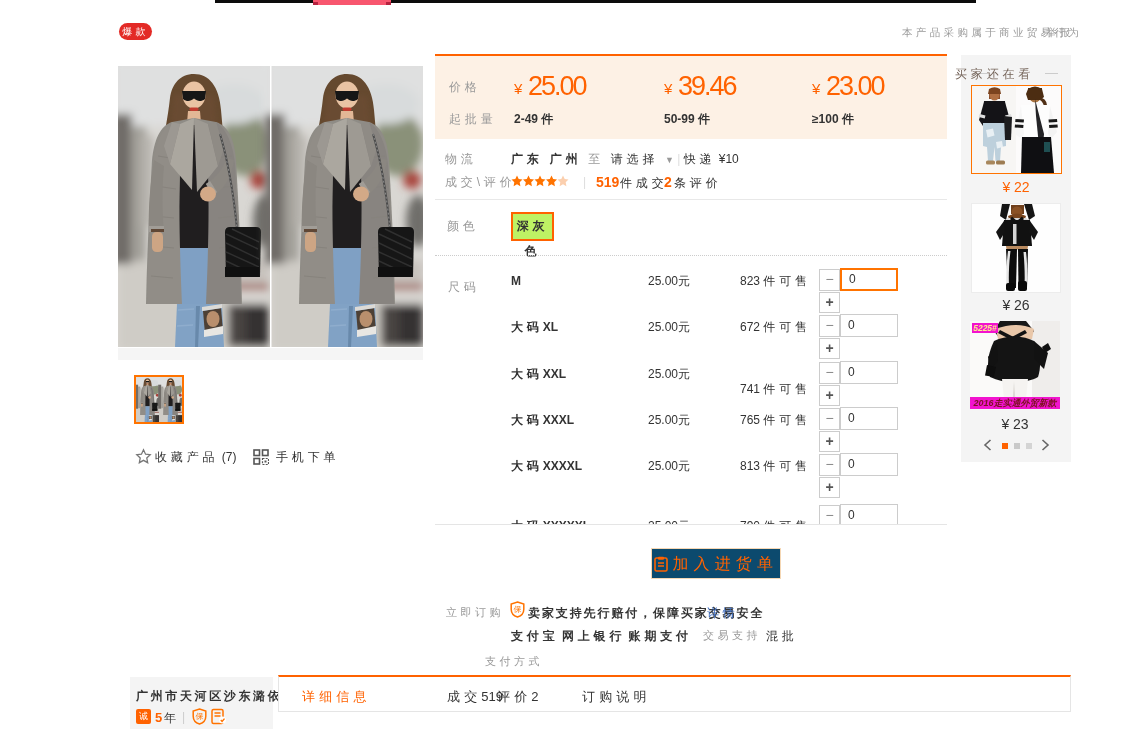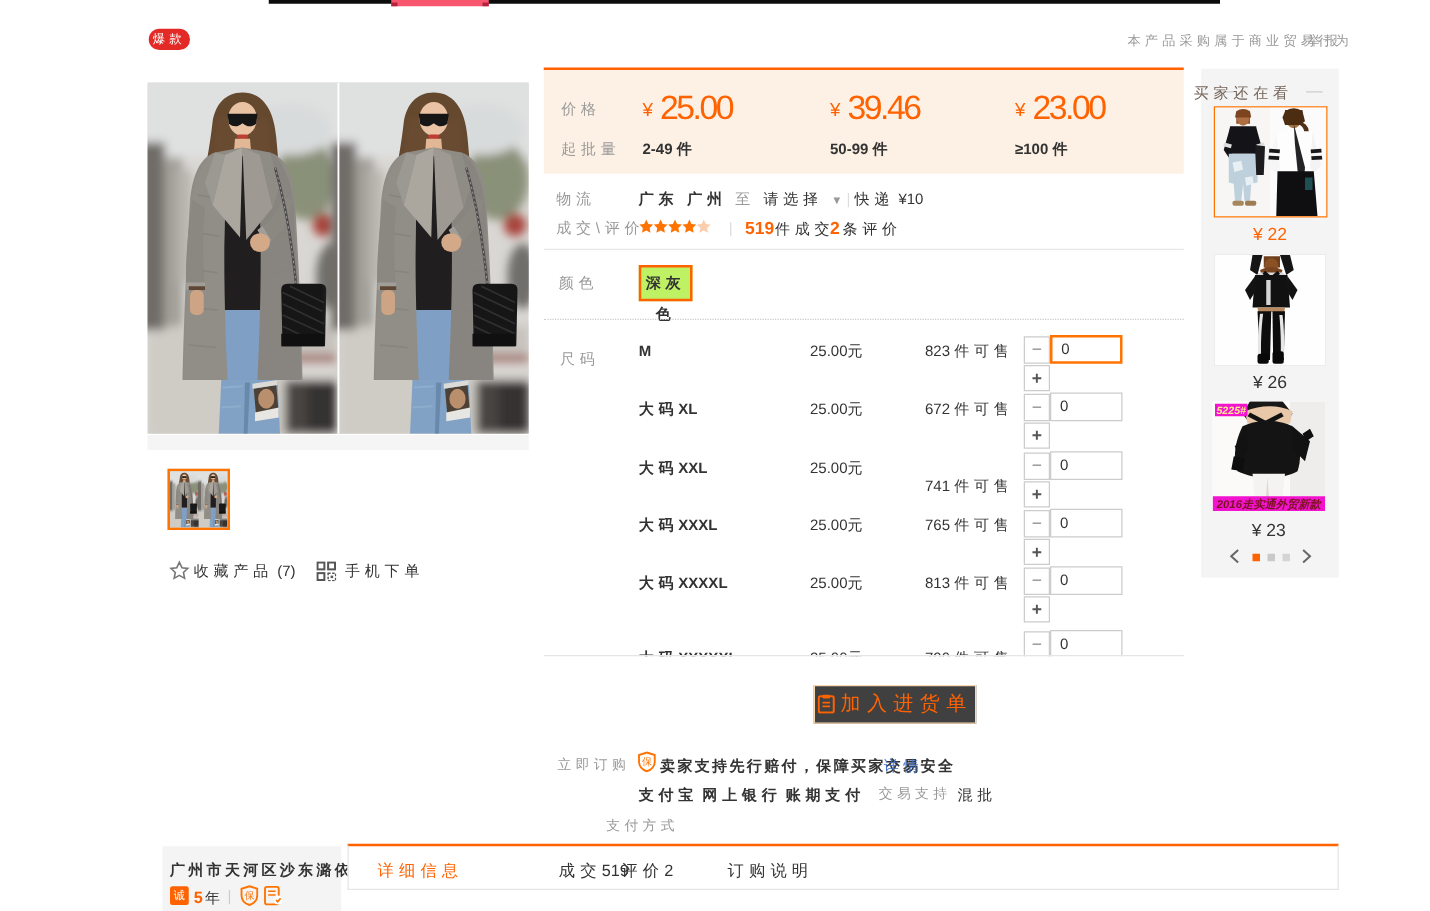--- a/index.html
+++ b/index.html
@@ -212,21 +212,21 @@
   <div class="ab g3 f12 b" style="left:76px;top:263px;"><span class="zh">大码</span>XXXXXL</div>
   <div class="ab g3 f12" style="left:213px;top:263px;">25.00<span class="zh">元</span></div>
   <div class="ab g3 f12" style="left:305px;top:263px;">790 <span class="zh">件可售</span></div>
   <div class="ab skm" style="top:249px;">−</div>
   <div class="ab ski" style="top:248px;">0</div>
   <div class="ab skp" style="top:268px;">+</div>
 </div>
 <div class="ab g9 f12" style="left:448px;top:280px;"><span class="zh">尺码</span></div>
 <div class="ab" style="left:435px;top:524px;width:512px;height:1px;background:#e5e5e5;"></div>
 
-<div class="ab" style="left:651px;top:548px;width:130px;height:31px;background:#404040;border:1px solid #f5d7b4;box-sizing:border-box;color:#ff6200;font-size:16px;line-height:29px;text-align:center;"><svg width="14" height="16" viewBox="0 0 14 16" style="vertical-align:-3px;">
+<div class="ab" style="left:651px;top:548px;width:130px;height:31px;background:#0c4a6e;border:1px solid #f5d7b4;box-sizing:border-box;color:#ff6200;font-size:16px;line-height:29px;text-align:center;"><svg width="14" height="16" viewBox="0 0 14 16" style="vertical-align:-3px;">
         <rect x="1" y="2" width="12" height="13" rx="1.5" fill="none" stroke="#ff6200" stroke-width="1.6"></rect>
         <rect x="4" y="0.8" width="6" height="3" rx="1" fill="#ff6200"></rect>
         <path d="M4 7h6M4 10h6" stroke="#ff6200" stroke-width="1.4"></path>
       </svg> <span class="zh">加入进货单</span></div>
 
 <div class="ab g9 f11" style="left:446px;top:606px;"><span class="zh">立即订购</span></div>
 <svg class="ab" style="left:510px;top:601px;" width="15" height="17" viewBox="0 0 15 17">
       <path d="M7.5 1L13.8 3v5.2c0 3.8-2.6 6.6-6.3 7.8C3.8 14.8 1.2 12 1.2 8.2V3Z" fill="none" stroke="#ff7300" stroke-width="1.5"></path>
       <text x="7.5" y="11" font-size="8" fill="#ff7300" text-anchor="middle">保</text>
     </svg>

